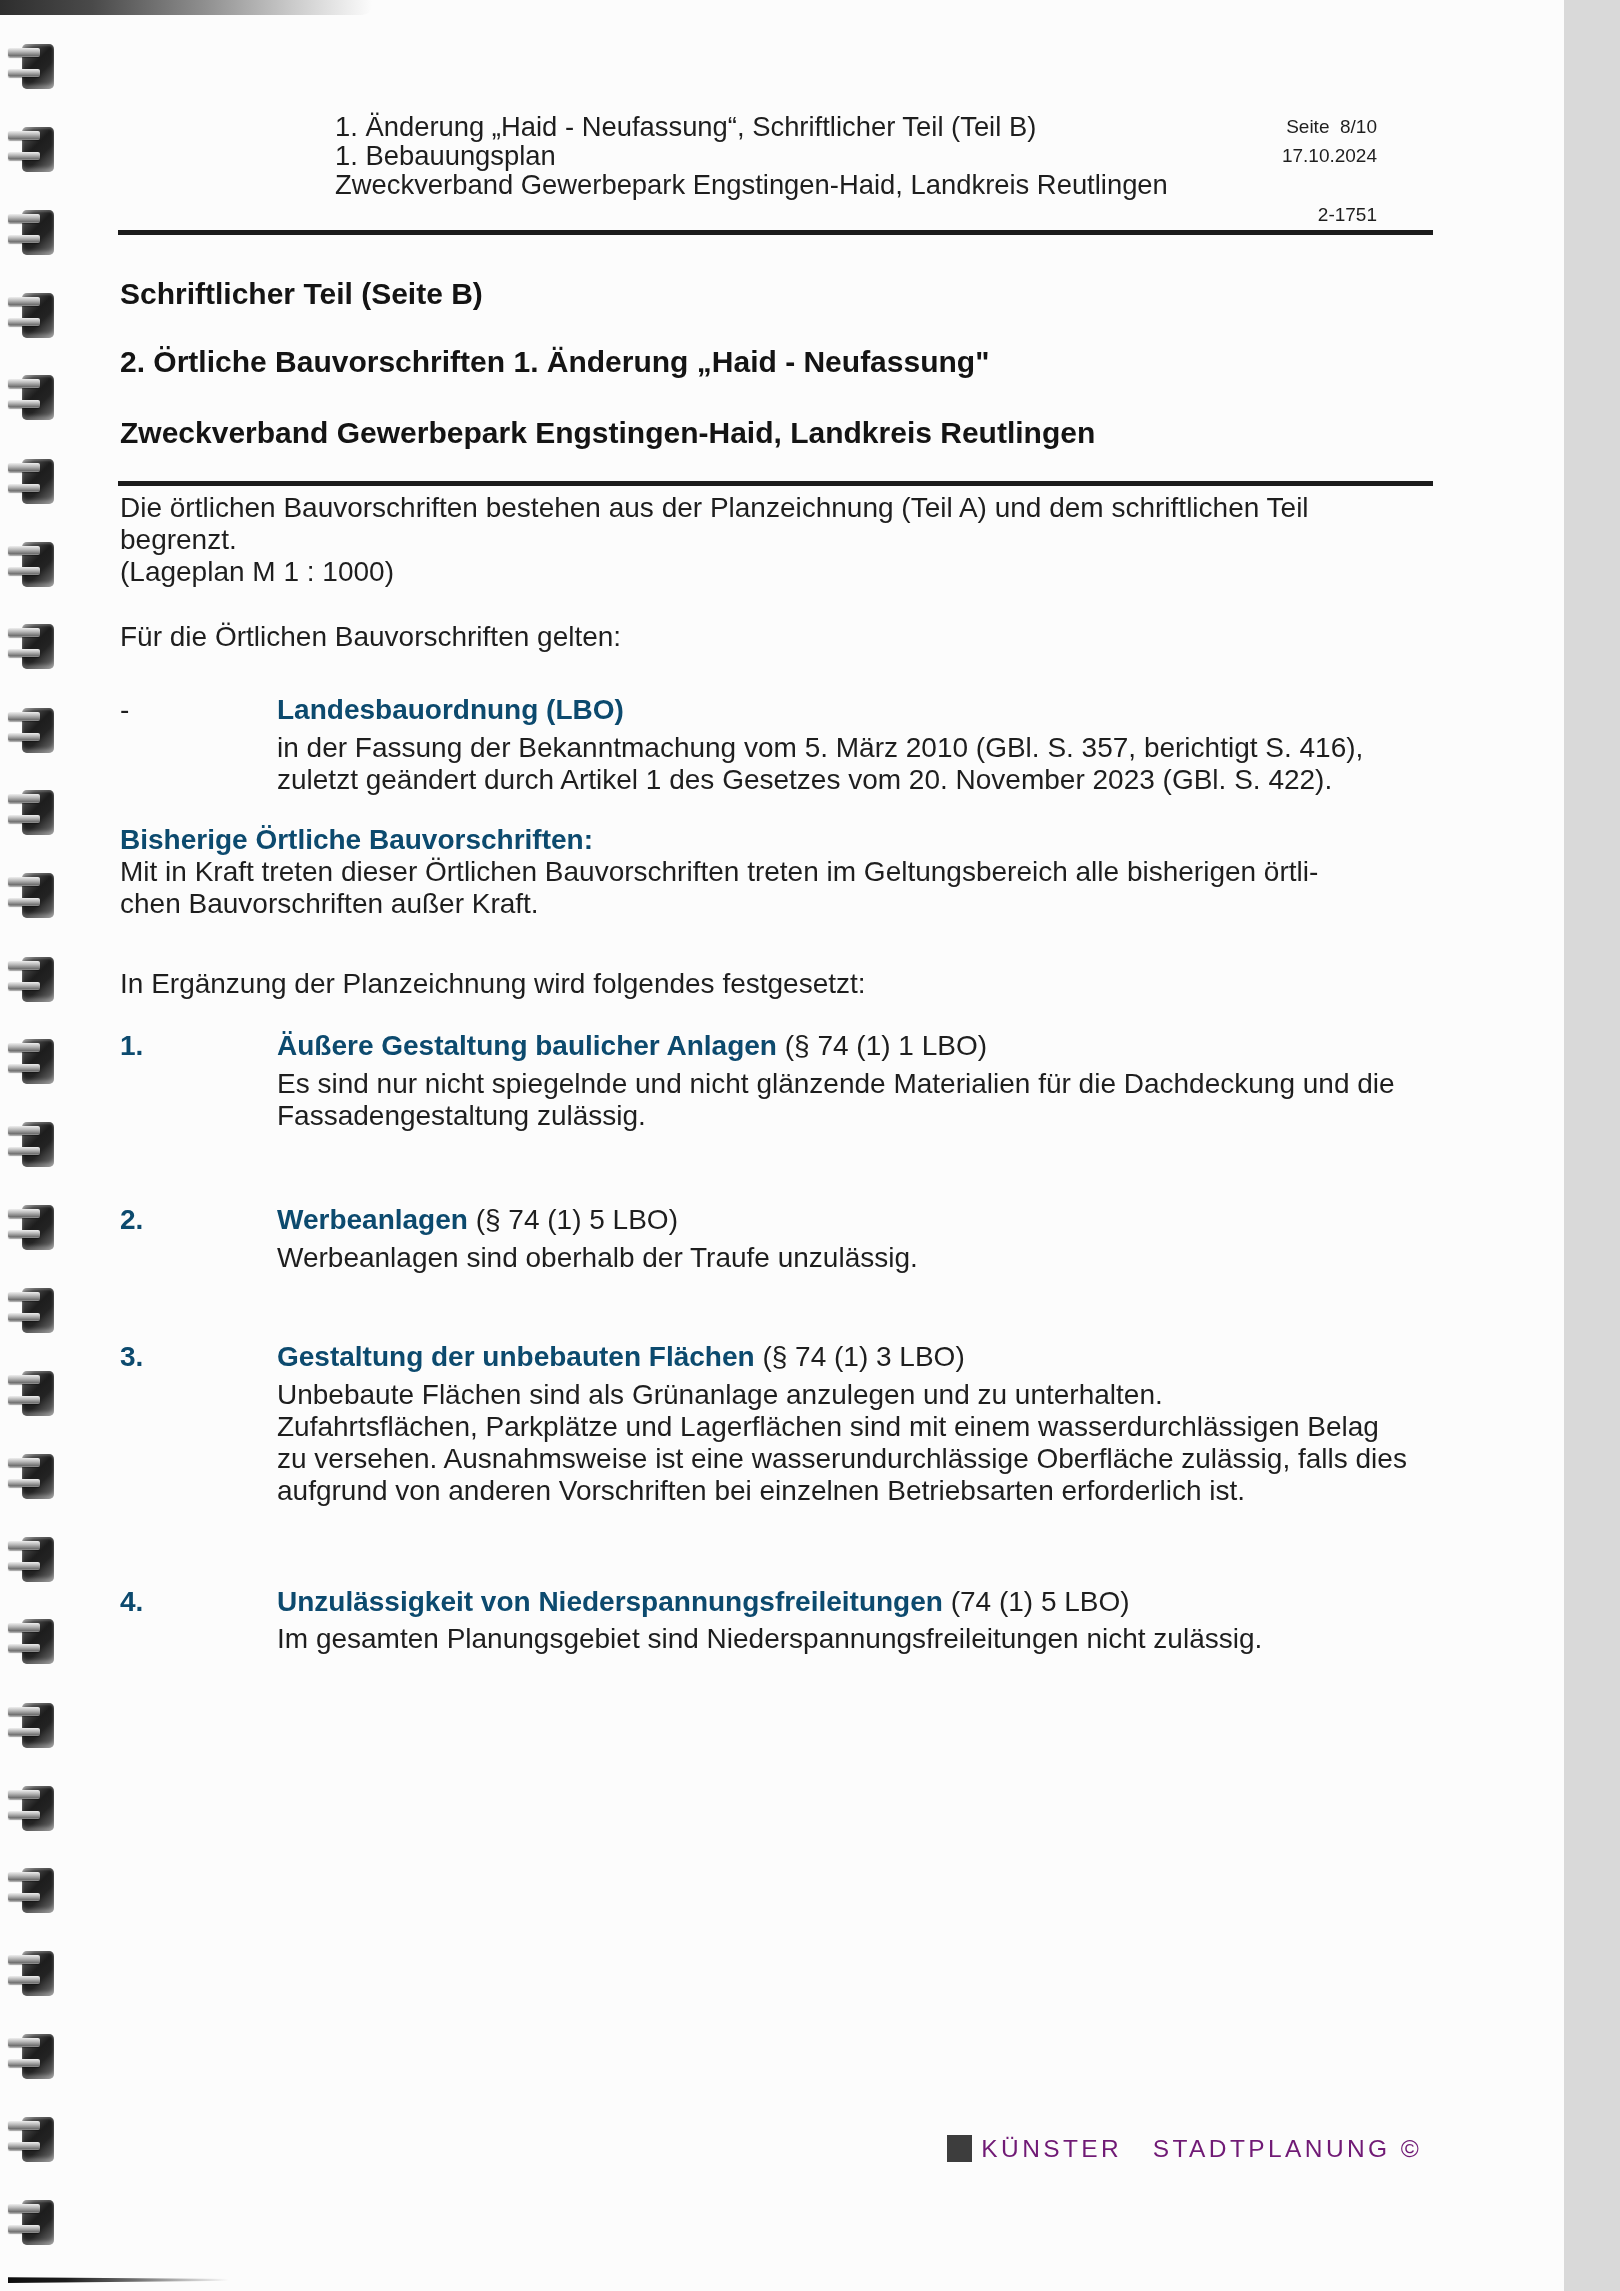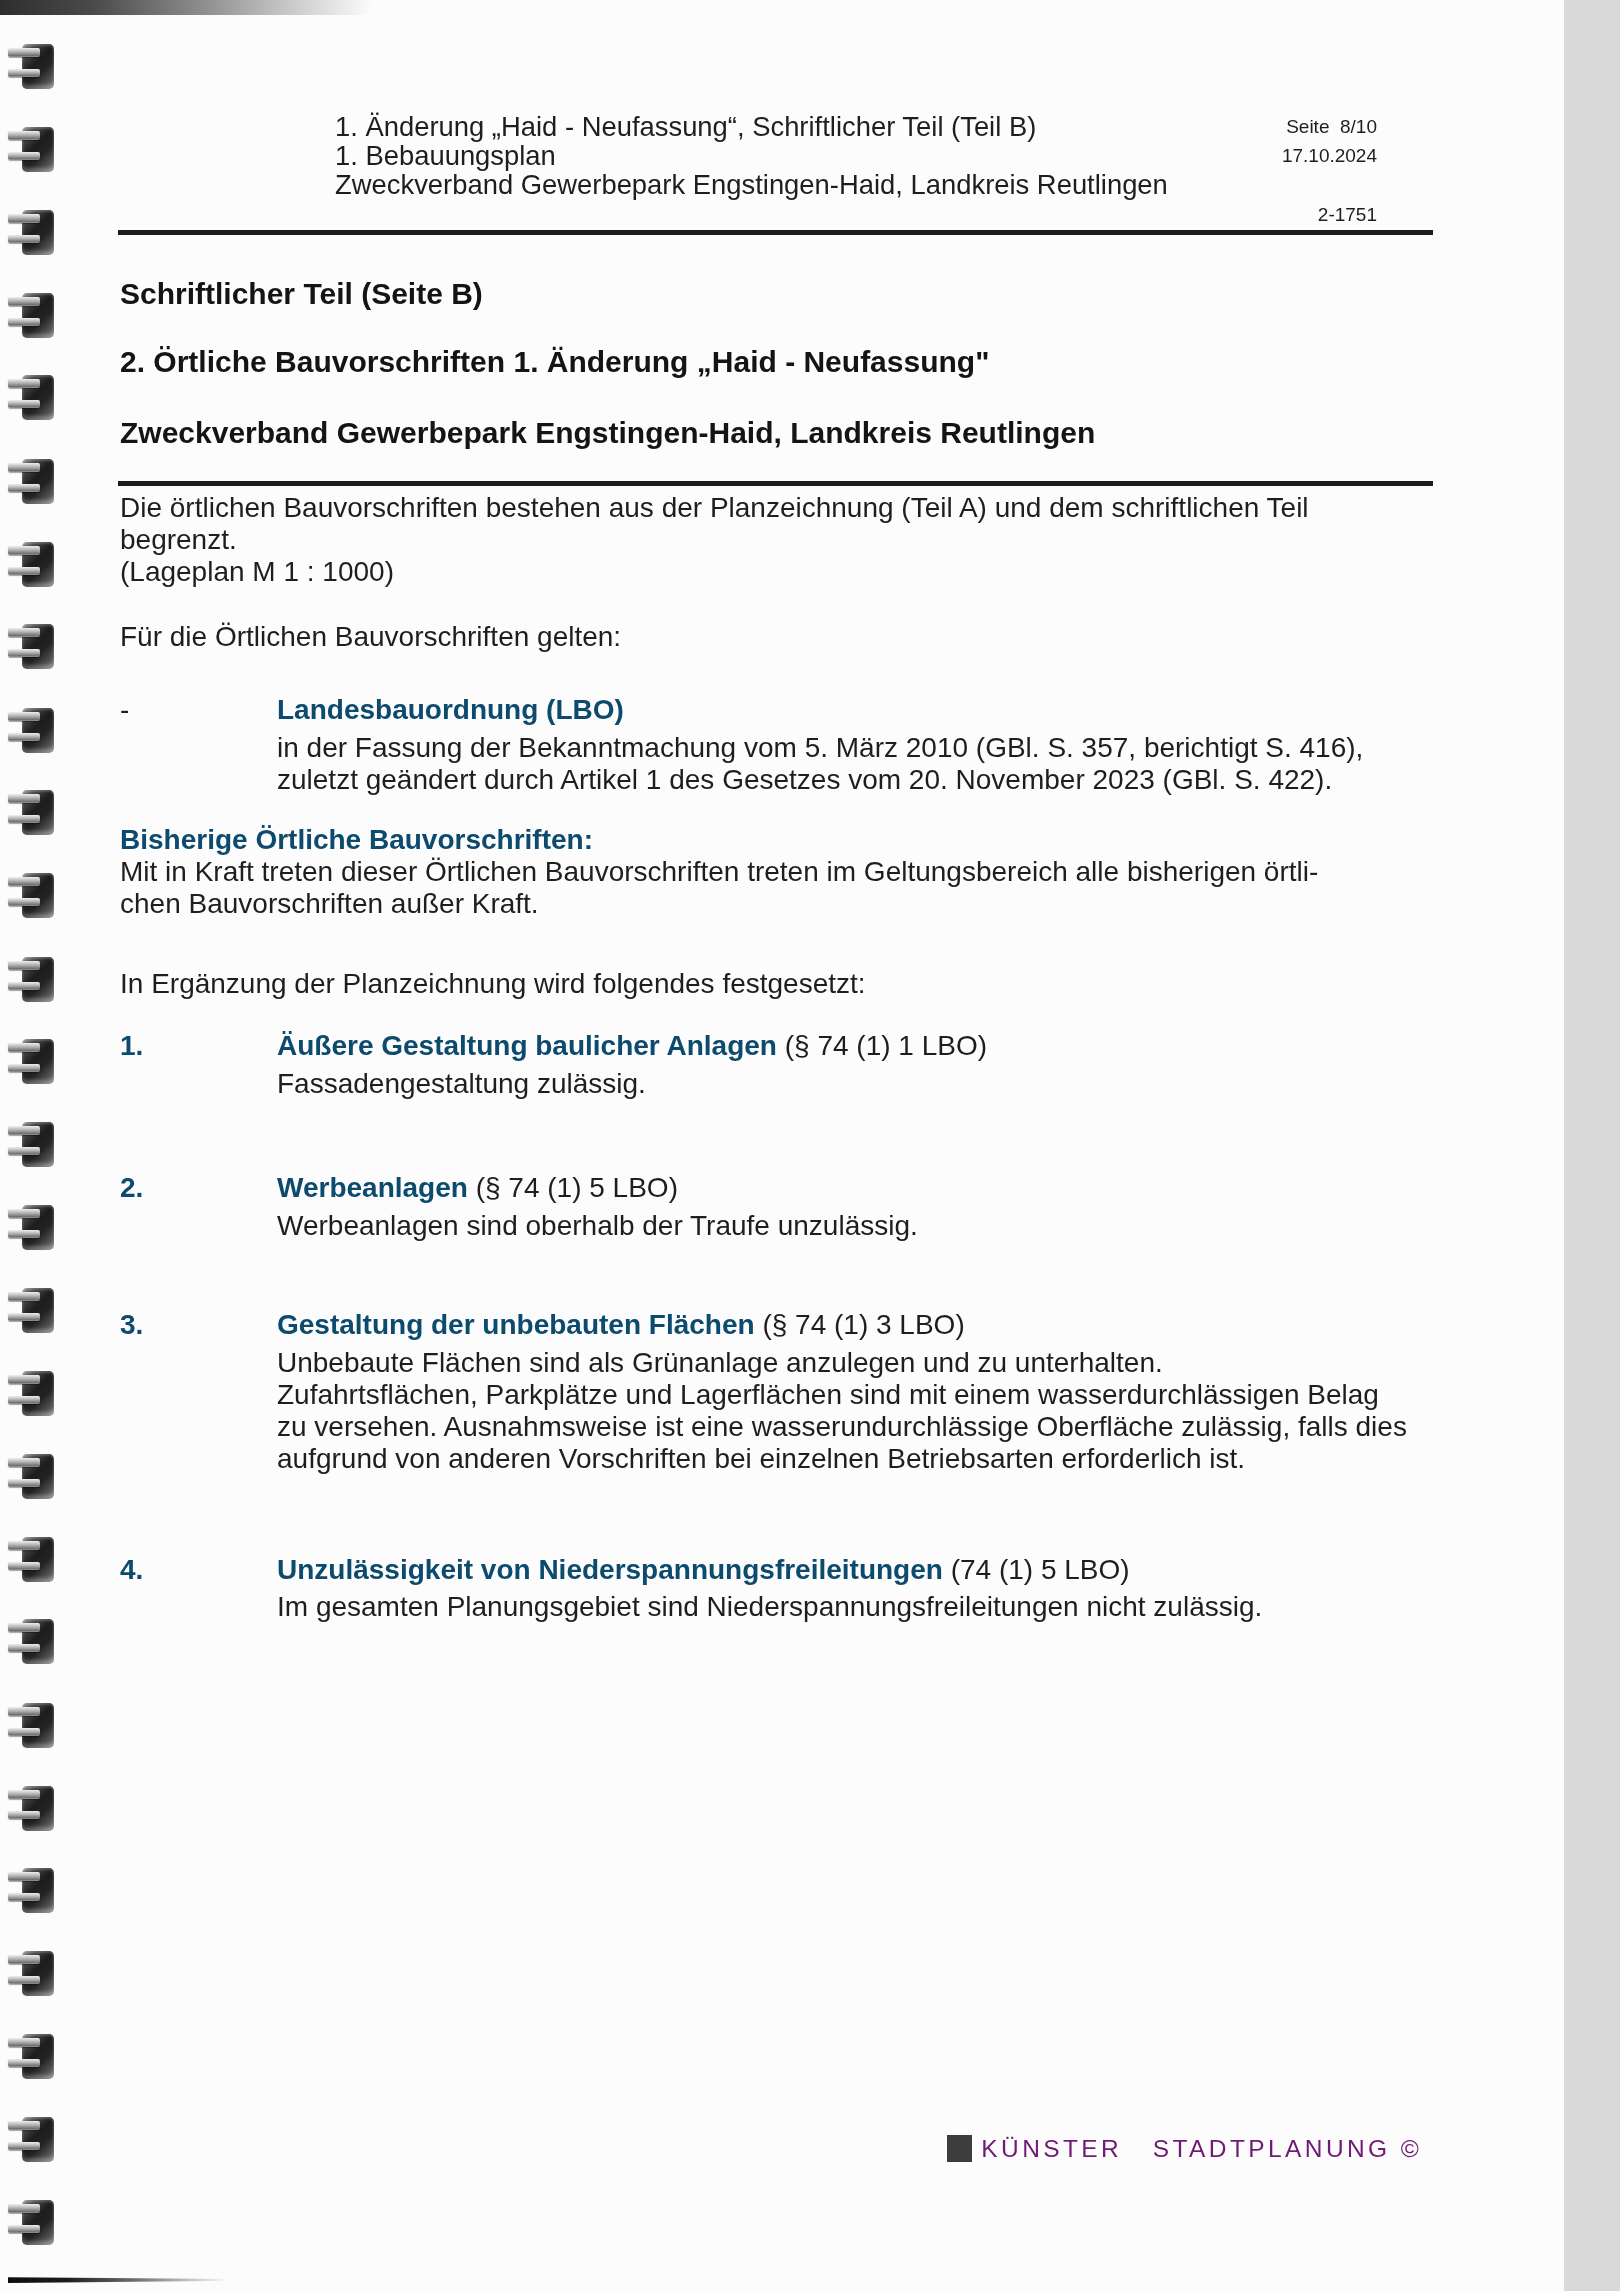--- a/index.html
+++ b/index.html
@@ -228,20 +228,21 @@
         <div class="line b">Bisherige Örtliche Bauvorschriften:</div>
         <div class="line">Mit in Kraft treten dieser Örtlichen Bauvorschriften treten im Geltungsbereich alle bisherigen örtli-</div>
         <div class="line">chen Bauvorschriften außer Kraft.</div>
       </div>
       <div style="margin-top: 48px;">
         <div class="line">In Ergänzung der Planzeichnung wird folgendes festgesetzt:</div>
       </div>
       <div class="item" style="margin-top: 30px;">
         <span class="marker b">1.</span>
         <div class="line title-line"><span class="b">Äußere Gestaltung baulicher Anlagen</span><span> (§ 74 (1) 1 LBO)</span></div>
+        <div class="line">Es sind nur nicht spiegelnde und nicht glänzende Materialien für die Dachdeckung und die</div>
         <div class="line">Fassadengestaltung zulässig.</div>
       </div>
       <div class="item" style="margin-top: 72px;">
         <span class="marker b">2.</span>
         <div class="line title-line"><span class="b">Werbeanlagen</span><span> (§ 74 (1) 5 LBO)</span></div>
         <div class="line">Werbeanlagen sind oberhalb der Traufe unzulässig.</div>
       </div>
       <div class="item" style="margin-top: 67px;">
         <span class="marker b">3.</span>
         <div class="line title-line"><span class="b">Gestaltung der unbebauten Flächen</span><span> (§ 74 (1) 3 LBO)</span></div>

